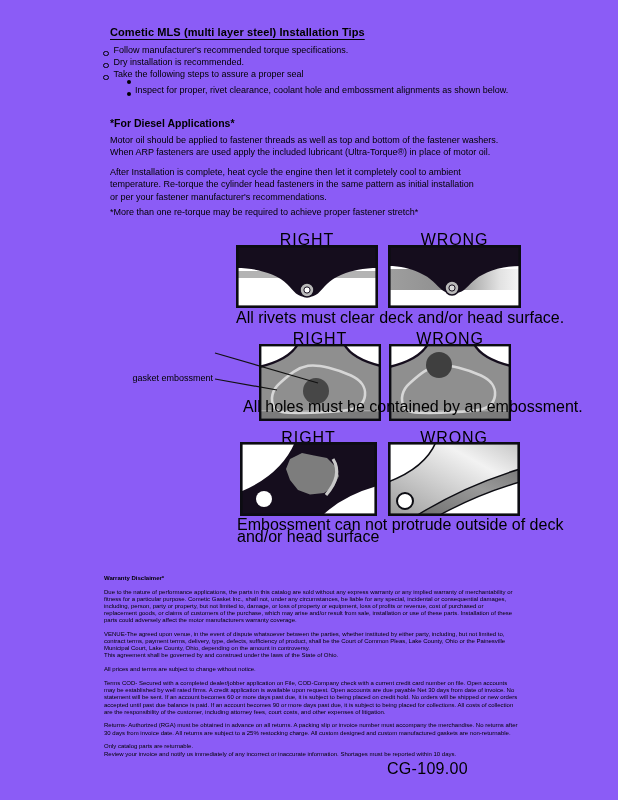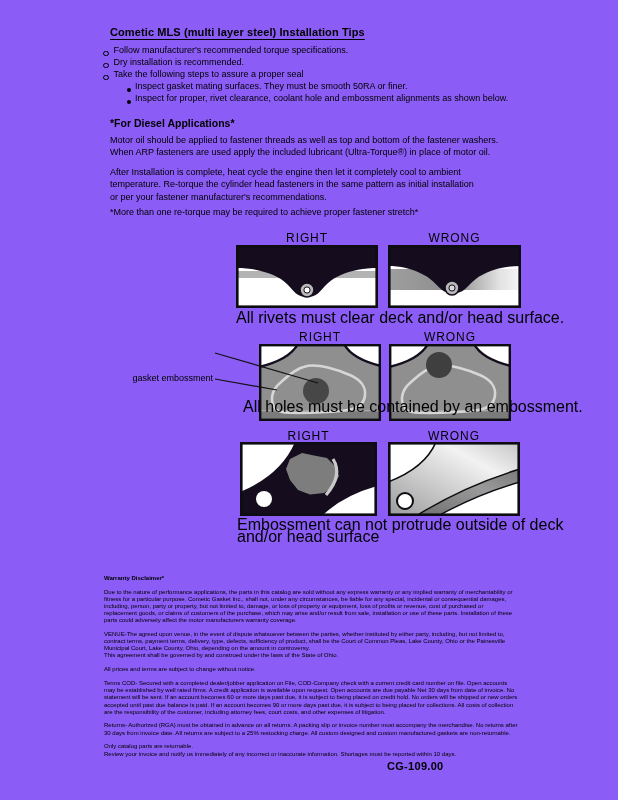--- a/index.html
+++ b/index.html
@@ -10,27 +10,27 @@
          text-decoration:underline;text-decoration-thickness:1.4px;text-underline-offset:2.5px;}
   .bullets{font-size:9px;line-height:12.1px;}
   .brow{white-space:nowrap;display:flex;align-items:flex-end;}
   .odot{display:inline-block;width:3.5px;height:3.5px;border:1px solid #000;border-radius:50%;
         margin-right:5px;flex:0 0 auto;}
   .fdot{display:inline-block;width:4px;height:4px;background:#000;border-radius:50%;
         margin-right:4px;flex:0 0 auto;}
   .sub{margin-left:24px;}
   .h2{font-size:10.5px;font-weight:bold;}
   .para{font-size:9px;line-height:12.3px;white-space:pre-line;}
-  .dlabel{font-size:12px;letter-spacing:.9px;text-align:center;}
+  .dlabel{font-size:16px;letter-spacing:.9px;text-align:center;}
   .caption{font-size:16px;white-space:pre-line;line-height:11.5px;}
   .annot{font-size:9px;line-height:11px;text-align:right;white-space:pre-line;width:115px;}
   .legal{font-size:6px;line-height:7.1px;width:414px;}
   .legal p{margin:0 0 6.8px 0;white-space:pre-line;}
   .legal .lh{font-weight:bold;}
-  .footer{font-size:11px;letter-spacing:.3px;font-weight:bold;}
+  .footer{font-size:16px;letter-spacing:.3px;}
   svg{display:block;}
 </style>
 </head>
 <body>
 
 <div class="page">
 
   <div class="abs title" style="left:110px;top:26px;">Cometic MLS (multi layer steel) Installation Tips</div>
 
   <div class="abs bullets" style="left:103px;top:44px;">
@@ -41,21 +41,20 @@
     <div class="brow">
       <span class="odot"></span>
       <span>Dry installation is recommended.</span>
     </div>
     <div class="brow">
       <span class="odot"></span>
       <span>Take the following steps to assure a proper seal</span>
     </div>
     <div class="brow sub">
       <span class="fdot"></span>
-      <span>Inspect gasket mating surfaces.  They must be smooth 50RA or finer.</span>
     </div>
     <div class="brow sub">
       <span class="fdot"></span>
       <span>Inspect for proper, rivet clearance, coolant hole and embossment alignments as shown below.</span>
     </div>
   </div>
 
   <div class="abs h2" style="left:110px;top:117px;">*For Diesel Applications*</div>
   <div class="abs para" style="left:110px;top:134px;width:450px;">Motor oil should be applied to fastener threads as well as top and bottom of the fastener washers.
 When ARP fasteners are used apply the included lubricant (Ultra-Torque®) in place of motor oil.</div>

